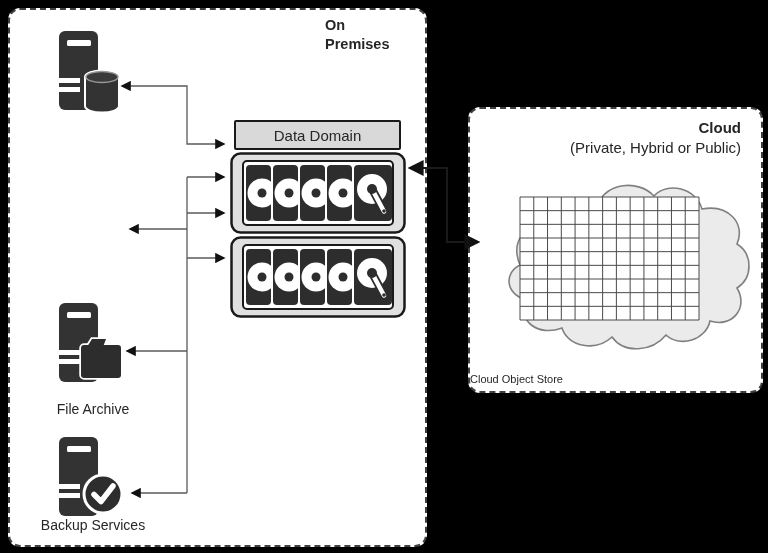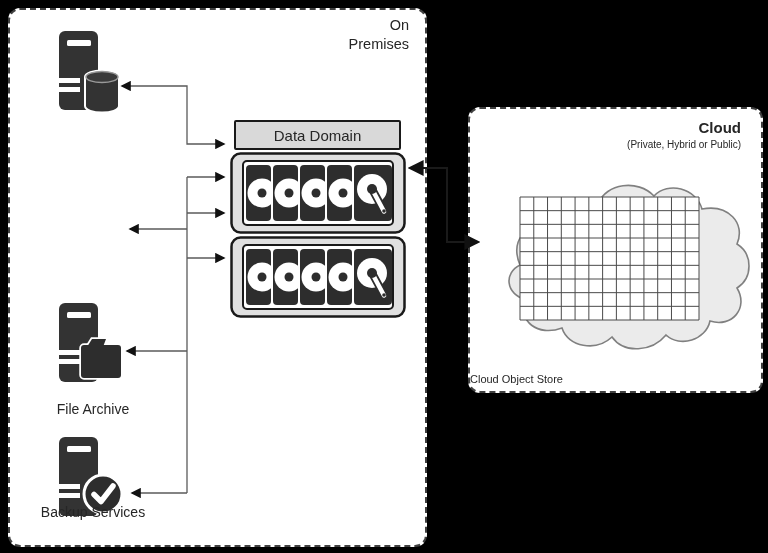--- a/index.html
+++ b/index.html
@@ -2,39 +2,39 @@
 <html><head>
 <meta charset="utf-8">
 <style>
   html,body{margin:0;padding:0;background:#000;}
   .canvas{position:relative;width:768px;height:553px;background:#000;
           font-family:"Liberation Sans",sans-serif;color:#262626;overflow:hidden;}
   .panel{position:absolute;background:#fff;border:2px dashed #404040;border-radius:12px;box-sizing:border-box;}
   #onprem{left:8px;top:8px;width:419px;height:539px;}
   #cloudbox{left:468px;top:107px;width:295px;height:286px;}
 
-  .op-title{position:absolute;top:6px;right:16px;width:76px;text-align:right;
-            font-weight:normal;font-size:14.5px;line-height:1.32;}
+  .op-title{position:absolute;top:6px;right:24px;width:76px;text-align:left;
+            font-weight:bold;font-size:14.5px;line-height:1.32;}
 
   .srv{position:absolute;width:132px;}
   .srv svg.icon{position:absolute;left:31px;top:0;}
   .srv .lbl{position:absolute;left:0;width:132px;text-align:center;font-size:14px;white-space:nowrap;}
   #srv-db{left:17px;top:20px;height:106px;}     #srv-db .lbl{top:88px;}
   #srv-email{left:17px;top:154px;height:108px;} #srv-email .lbl{top:91px;}
   #srv-file{left:17px;top:292px;height:98px;}   #srv-file .lbl{top:79px;margin-top:20px;}
-  #srv-backup{left:17px;top:426px;height:96px;} #srv-backup .lbl{top:68px;text-align:center;}
+  #srv-backup{left:17px;top:426px;height:96px;} #srv-backup .lbl{top:81px;text-align:center;}
 
   .dd-header{position:absolute;left:224px;top:110px;width:167px;height:30px;background:#d9d9d9;
              border:2px solid #1a1a1a;border-radius:2px;box-sizing:border-box;
              display:flex;align-items:center;justify-content:center;font-size:15px;}
   .shelf{position:absolute;left:220px;}
   #shelf1{top:142px;} #shelf2{top:226px;}
 
   .cl-title{position:absolute;top:10px;right:20px;font-size:15px;font-weight:bold;}
-  .cl-sub{position:absolute;top:30px;right:20px;font-size:10px;margin-left:28px;}
+  .cl-sub{position:absolute;top:30px;right:20px;font-size:15px;margin-left:28px;}
   .cl-store{position:absolute;top:264px;left:0;width:100%;font-size:11px;}
   #cloudshape{position:absolute;left:12px;top:56px;}
 
   #connectors{position:absolute;left:0;top:0;pointer-events:none;}
 </style>
 </head>
 <body>
 
 <div class="canvas">
 

